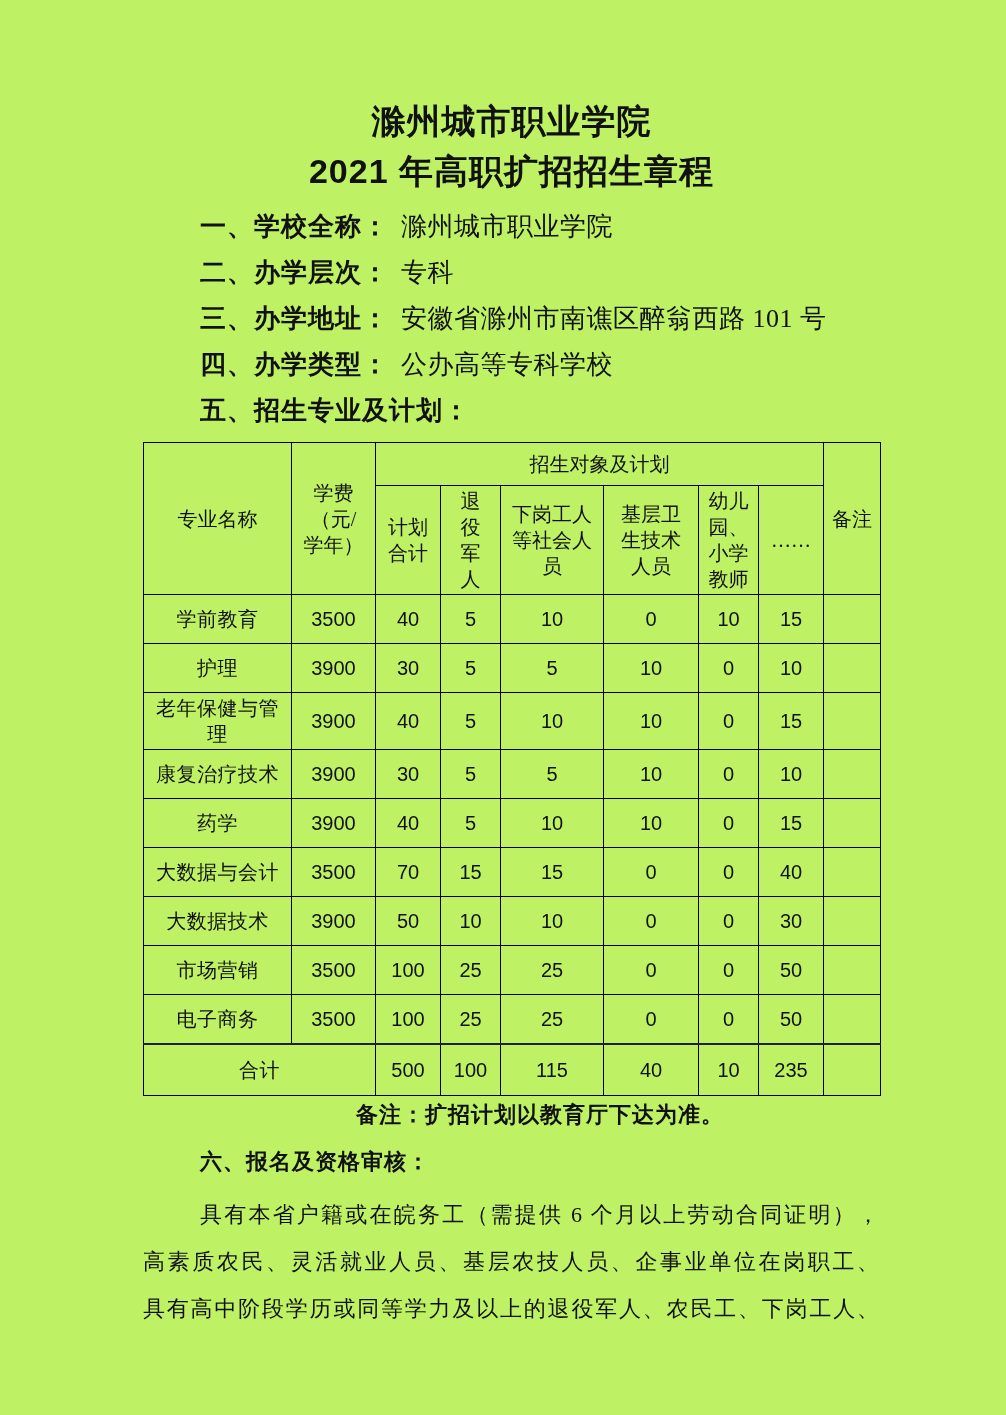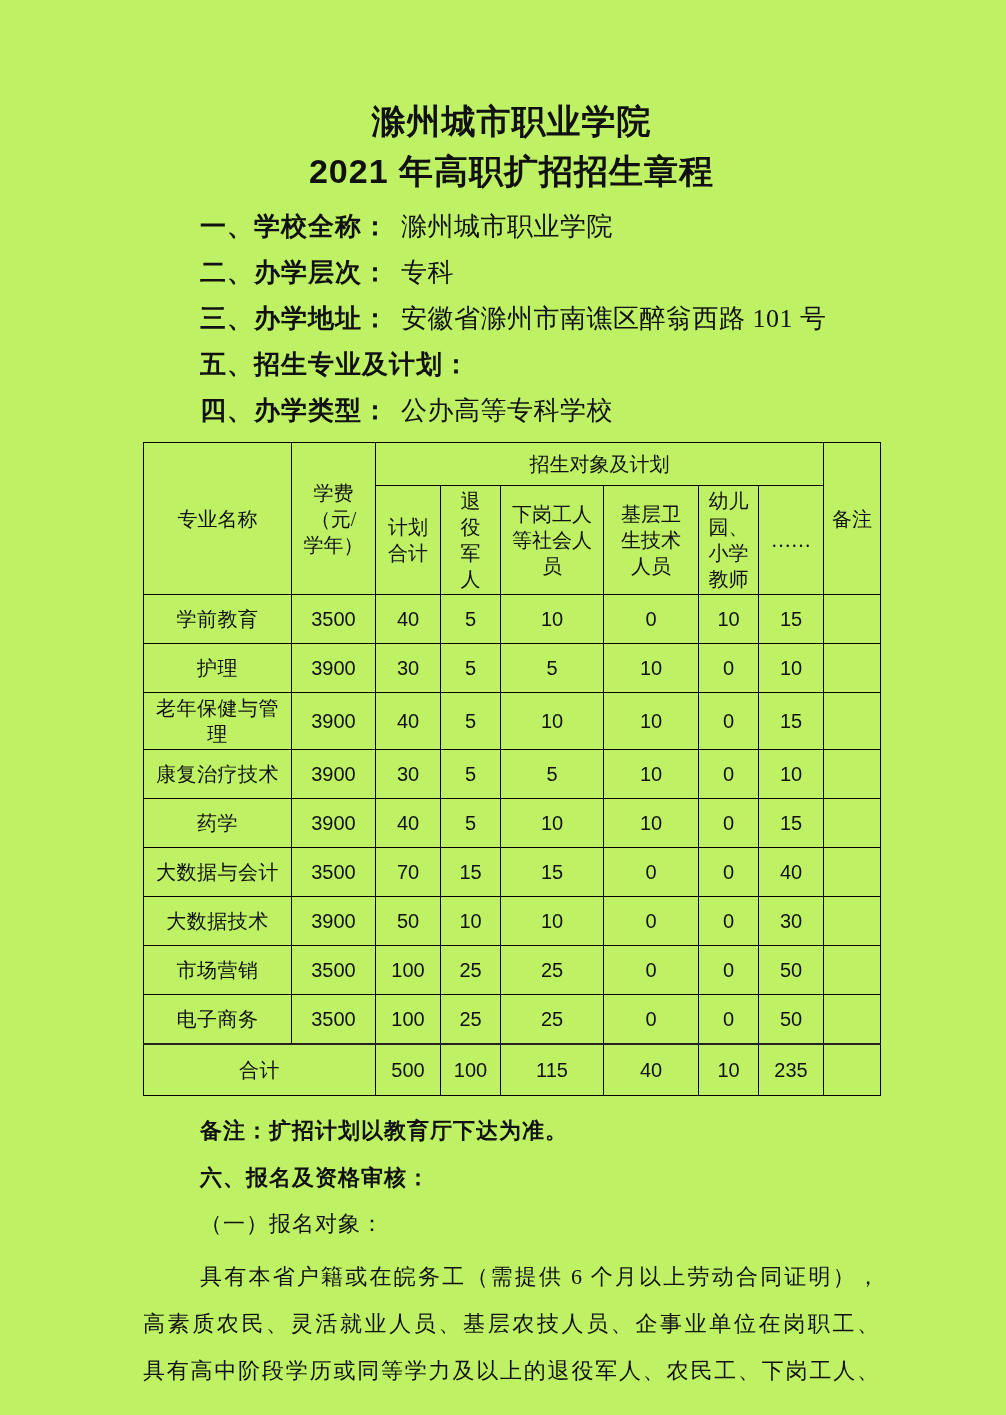--- a/index.html
+++ b/index.html
@@ -66,26 +66,27 @@
   tr.drow td { height: 44px; }
   tr.trow td { height: 46px; border-top: 2.4px solid #222; }
   td.num {
     font-family: "Liberation Sans", "DejaVu Sans", sans-serif;
     font-size: 21px;
   }
   td.mname { letter-spacing: 0.5px; }
 
   
   .remark-line {
-    margin-top: 20px;
+    margin-top: 4px;
     padding-left: 57px;
     font-size: 22px;
     font-weight: bold;
     line-height: 30px;
     letter-spacing: 1px;
+    text-align: center;
   }
   .sec-heading {
     margin-top: 17px;
     padding-left: 57px;
     font-size: 22px;
     font-weight: bold;
     line-height: 30px;
     letter-spacing: 1px;
   }
   .sub-heading {
@@ -121,24 +122,24 @@
       <div class="info-item">
         <span class="info-label">一、学校全称：</span><span class="info-value">滁州城市职业学院</span>
       </div>
       <div class="info-item">
         <span class="info-label">二、办学层次：</span><span class="info-value">专科</span>
       </div>
       <div class="info-item">
         <span class="info-label">三、办学地址：</span><span class="info-value">安徽省滁州市南谯区醉翁西路 101 号</span>
       </div>
       <div class="info-item">
+        <span class="info-label">四、办学类型：</span><span class="info-value">公办高等专科学校</span>
+      </div>
+      <div class="info-item">
         <span class="info-label">五、招生专业及计划：</span>
-      </div>
-      <div class="info-item">
-        <span class="info-label">四、办学类型：</span><span class="info-value">公办高等专科学校</span>
       </div>
     </div>
 
     <table class="plan">
       <colgroup>
         <col style="width:148px">
           <col style="width:84px">
           <col style="width:65px">
         <col style="width:60px">
           <col style="width:103px">
@@ -286,21 +287,20 @@
           <td class="num">235</td>
           <td></td>
         </tr>
       </tbody>
     </table>
 
     <div class="remark-line">备注：扩招计划以教育厅下达为准。</div>
 
     <div class="sec-heading">六、报名及资格审核：</div>
 
-    <div class="sub-heading">（一）报名对象：</div>
 
     <div class="para">
       <div class="para-line indent">具有本省户籍或在皖务工（需提供 6 个月以上劳动合同证明），</div>
       <div class="para-line">高素质农民、灵活就业人员、基层农技人员、企事业单位在岗职工、</div>
       <div class="para-line">具有高中阶段学历或同等学力及以上的退役军人、农民工、下岗工人、</div>
     </div>
 
   </div>
 </div>
 

